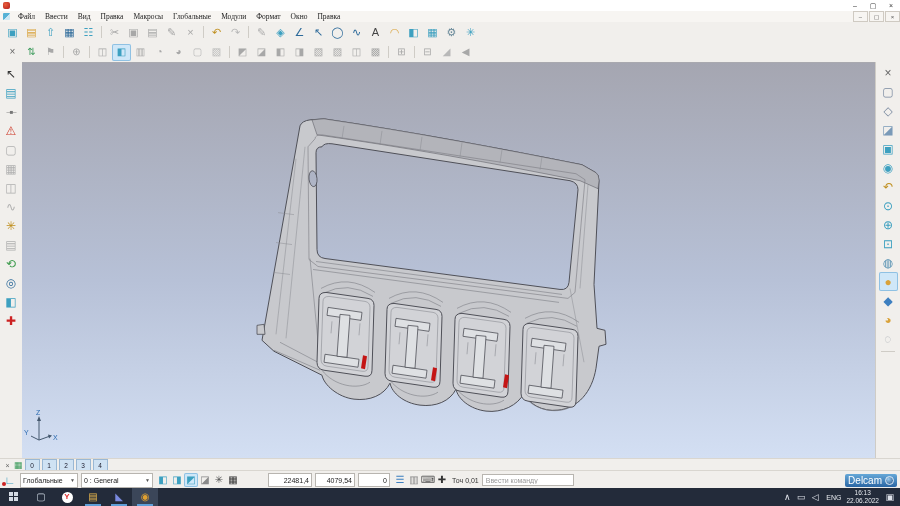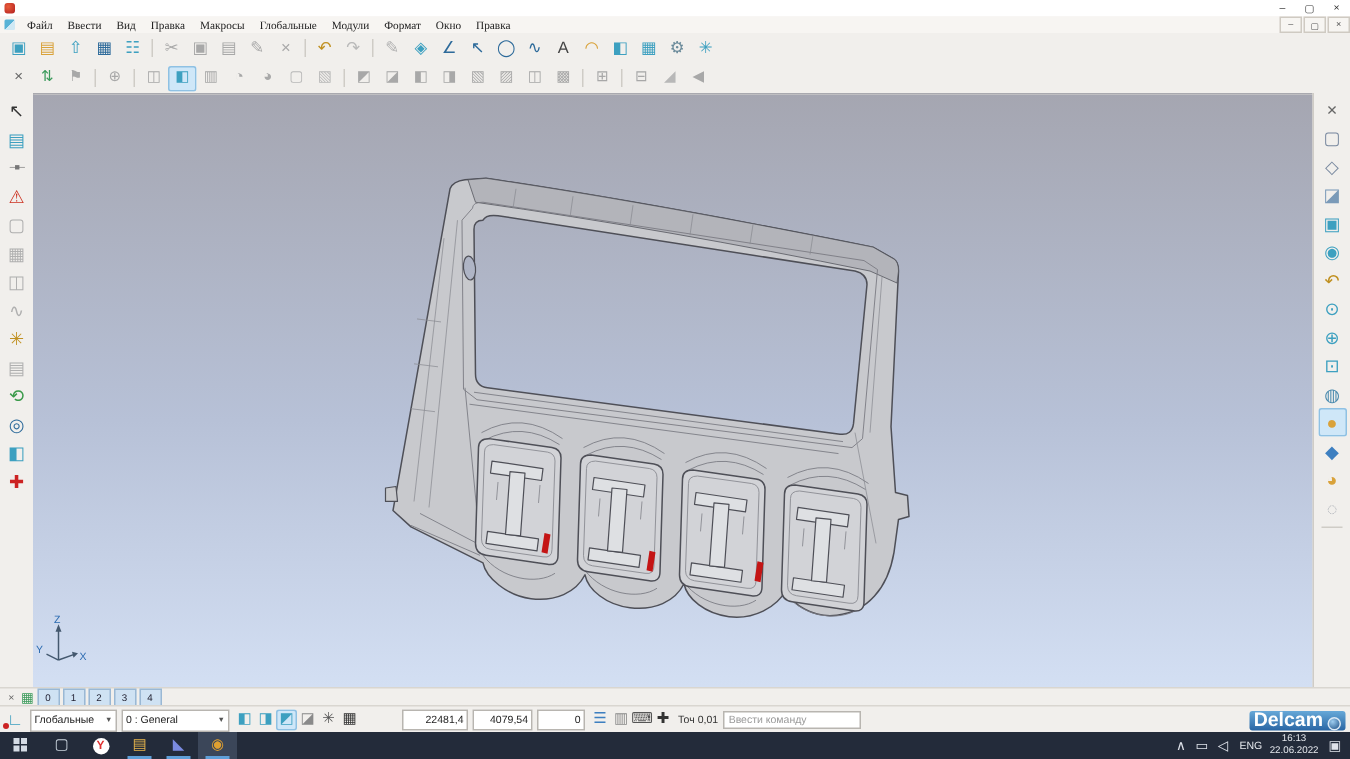--- a/index.html
+++ b/index.html
@@ -73,22 +73,22 @@
     font-size:7px;padding:0 2px;gap:3px;}
   .dropdown .caret{font-size:5px;color:#555;}
   .sb-icons{display:flex;align-items:center;}
   .sb-icons .tbi{width:14px;height:14px;font-size:10px;}
   .coord-field{height:12px;background:#fff;border:1px solid #b8b5b0;font-size:7px;
     display:flex;align-items:center;justify-content:flex-end;padding:0 2px;color:#222;}
   .tol{display:flex;gap:2px;align-items:center;font-size:7px;color:#333;}
   .cmd-input{width:92px;height:12px;background:#fff;border:1px solid #b8b5b0;font-size:7px;
     padding:0 3px;font-family:"Liberation Sans",sans-serif;color:#333;box-sizing:border-box;}
   .cmd-input::placeholder{color:#9a9a9a;}
-  .delcam-badge{margin-left:auto;height:13px;display:flex;align-items:flex-end;gap:3px;
-    background:linear-gradient(#66a8d8,#2a66a4);color:#fff;font-size:13px;font-weight:bold;
+  .delcam-badge{margin-left:auto;height:13px;display:flex;align-items:center;gap:3px;
+    background:linear-gradient(#66a8d8,#2a66a4);color:#fff;font-size:10px;font-weight:normal;
     padding:0 3px;border-radius:2px;}
   .delcam-circle{width:9px;height:9px;border-radius:50%;background:radial-gradient(circle at 35% 30%,#9ecdf0,#1c4f86);
     border:1px solid #dce9f5;box-sizing:border-box;}
 
   
   .taskbar{position:absolute;left:0;right:0;top:488px;height:18px;background:#232b3a;
     display:flex;align-items:center;color:#e6e9ee;}
   .task-btn{width:26px;height:18px;display:flex;align-items:center;justify-content:center;
     position:relative;background:transparent;border:none;padding:0;cursor:default;}
   .task-glyph{font-size:10px;line-height:1;}

